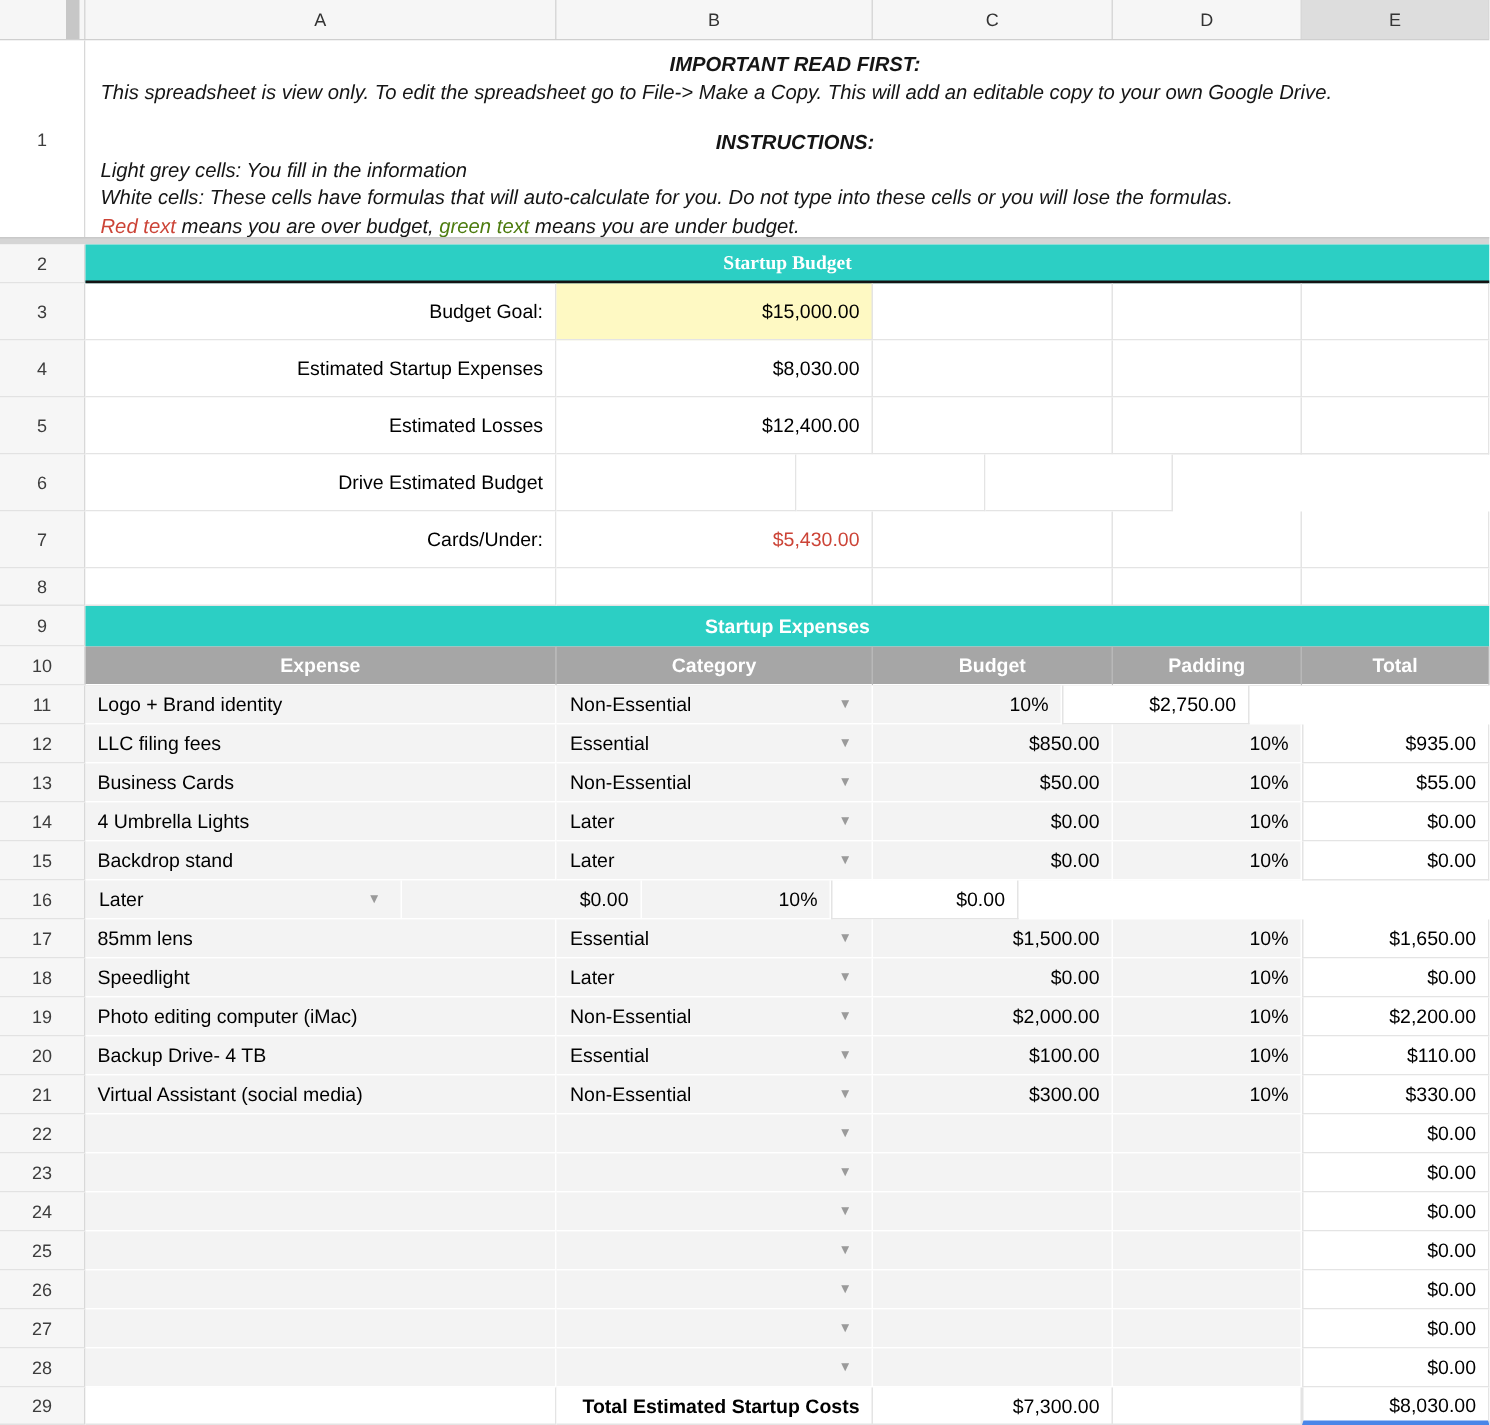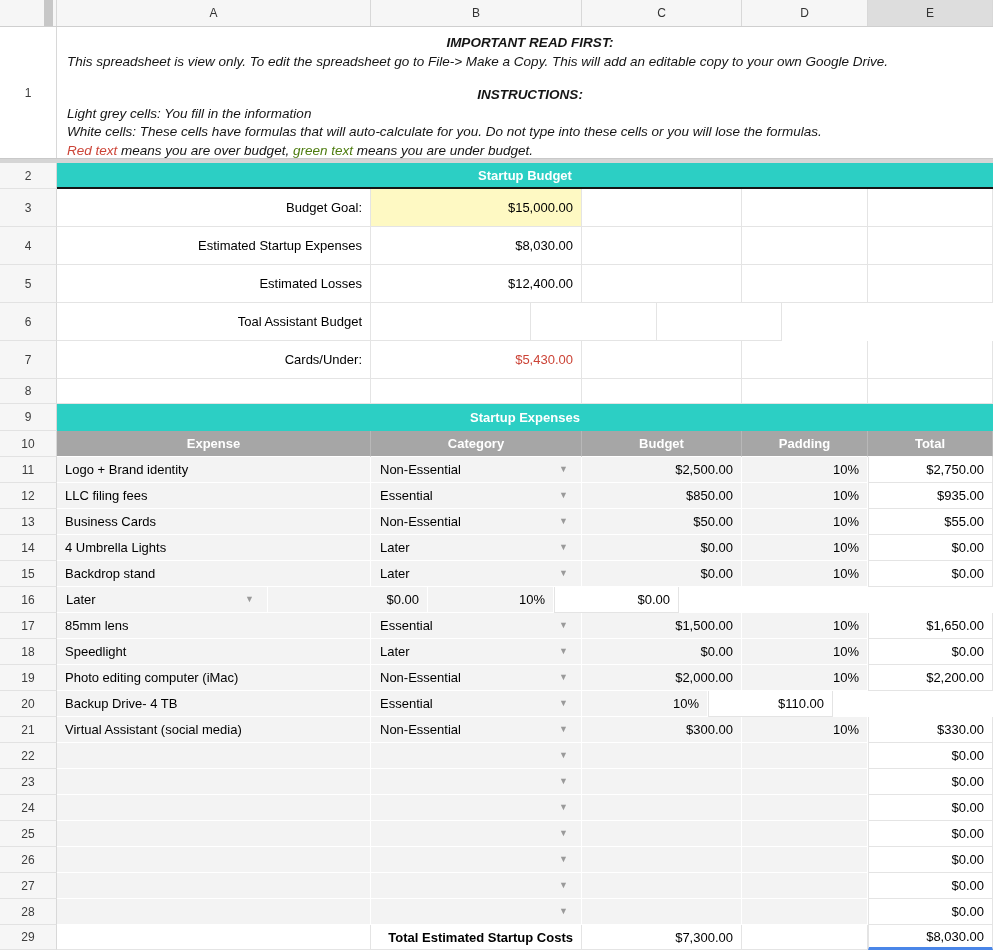--- a/index.html
+++ b/index.html
@@ -42,21 +42,21 @@
   
   .row1{height:131px;flex:0 0 131px;}
   .r1content{flex:1 1 auto;padding:7px 0 0 10px;font-style:italic;font-size:13.5px;line-height:18.5px;color:#151515;background:#fff;overflow:hidden;}
   .r1content .spacer{height:15px;}
 
   
   .freeze-divider{height:5px;flex:0 0 5px;background:#D5D5D5;border-top:1px solid #c9c9c9;box-sizing:border-box;}
 
   
   .banner{flex:1 1 auto;background:#2CCFC4;color:#fff;font-weight:700;font-size:13px;display:flex;align-items:center;justify-content:center;}
-  .banner.black-bottom{border-bottom:2px solid #141414;box-sizing:border-box;}
+  .banner.black-bottom{border-bottom:2px solid #141414;box-sizing:border-box;font-family:Liberation Serif, serif;}
 
   
   .thead .cell{background:#A6A6A6;color:#fff;font-weight:700;justify-content:center;border-right:1px solid #B8B8B8;border-bottom:1px solid #fff;}
 
   
   .dd{justify-content:space-between;padding:0 13px 0 9px;}
   .arrow{font-size:9px;color:#9A9A9A;line-height:1;}
 
   
   .sel-bottom{border-bottom:3px solid #4A86E8;}
@@ -116,21 +116,21 @@
   <div class="row h38">
     <div class="rn">5</div>
     <div class="cell cA right">Estimated Losses</div>
     <div class="cell cB right">$12,400.00</div>
     <div class="cell cC"></div>
     <div class="cell cD"></div>
     <div class="cell cE"></div>
   </div>
   <div class="row h38">
     <div class="rn">6</div>
-    <div class="cell cA right">Toal Assistant Budget</div>
+    <div class="cell cA right">Drive Estimated Budget</div>
     <div class="cell cC"></div>
     <div class="cell cD"></div>
     <div class="cell cE"></div>
   </div>
   <div class="row h38">
     <div class="rn">7</div>
     <div class="cell cA right">Cards/Under:</div>
     <div class="cell cB right red">$5,430.00</div>
     <div class="cell cC"></div>
     <div class="cell cD"></div>
@@ -161,21 +161,20 @@
   </div>
 
   <div id="expense-rows">
   <div class="row h26">
     <div class="rn">11</div>
     <div class="cell cA grey left">Logo + Brand identity</div>
     <div class="cell cB grey dd">
       <span>Non-Essential</span>
       <span class="arrow">▼</span>
     </div>
-    <div class="cell cC grey right">$2,500.00</div>
     <div class="cell cD grey right">10%</div>
     <div class="cell cE right bl">$2,750.00</div>
   </div>
   <div class="row h26">
     <div class="rn">12</div>
     <div class="cell cA grey left">LLC filing fees</div>
     <div class="cell cB grey dd">
       <span>Essential</span>
       <span class="arrow">▼</span>
     </div>
@@ -259,20 +258,21 @@
     <div class="cell cD grey right">10%</div>
     <div class="cell cE right bl">$2,200.00</div>
   </div>
   <div class="row h26">
     <div class="rn">20</div>
     <div class="cell cA grey left">Backup Drive- 4 TB</div>
     <div class="cell cB grey dd">
       <span>Essential</span>
       <span class="arrow">▼</span>
     </div>
+    <div class="cell cC grey right">$100.00</div>
     <div class="cell cD grey right">10%</div>
     <div class="cell cE right bl">$110.00</div>
   </div>
   <div class="row h26">
     <div class="rn">21</div>
     <div class="cell cA grey left">Virtual Assistant (social media)</div>
     <div class="cell cB grey dd">
       <span>Non-Essential</span>
       <span class="arrow">▼</span>
     </div>

